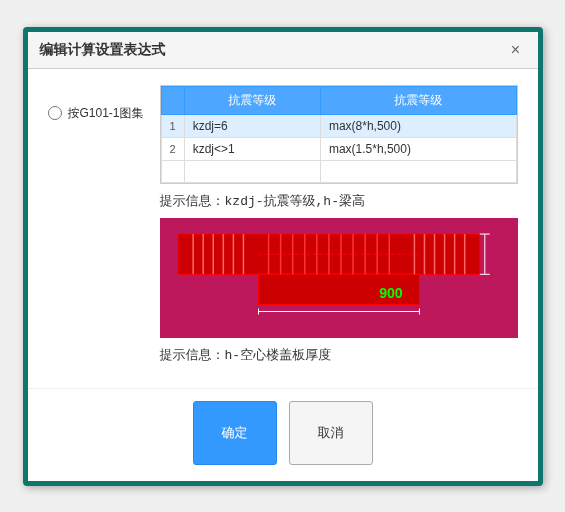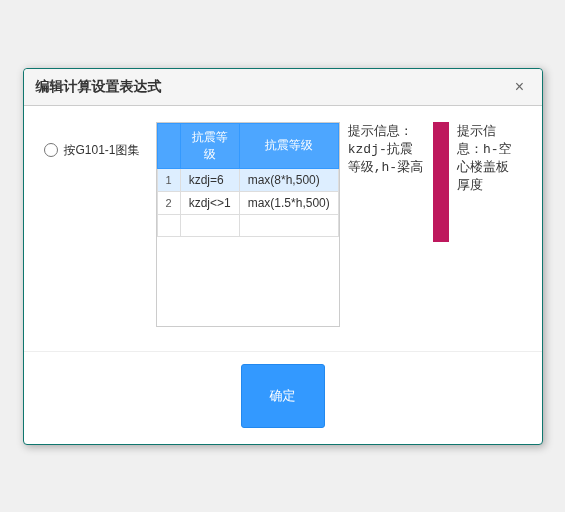--- a/index.html
+++ b/index.html
@@ -8,21 +8,21 @@
       font-size: 13px;
       background: #f0f0f0;
       display: flex;
       align-items: center;
       justify-content: center;
       width: 565px;
       height: 512px;
     }
     .dialog {
       background: #ffffff;
-      border: 1px solid #0f766e;
+      border: 5px solid #0f766e;
       border-radius: 4px;
       width: 520px;
       padding: 0;
       box-shadow: 2px 2px 8px rgba(0,0,0,0.3);
     }
     .title-bar {
       background: #f5f5f5;
       border-bottom: 1px solid #cccccc;
       padding: 8px 12px;
       display: flex;
@@ -69,21 +69,21 @@
       font-size: 12px;
     }
     .radio-label input[type="radio"] {
       cursor: pointer;
       width: 14px;
       height: 14px;
     }
     .right-panel {
       flex: 1;
       display: flex;
-      flex-direction: row;
+      flex-direction: column;
       gap: 8px;
     }
     .table-container {
       border: 1px solid #cccccc;
     }
     table {
       width: 100%;
       border-collapse: collapse;
       font-size: 12px;
     }
@@ -254,14 +254,15 @@
           </svg>
         </div>
 
         <div class="hint-text">提示信息：h-空心楼盖板厚度</div>
       </div>
     </div>
   </div>
 
   <div class="footer-buttons">
     <button class="btn btn-primary">确定</button>
+    <button class="btn btn-default">取消</button>
   </div>
 </div>
 
 </body></html>

